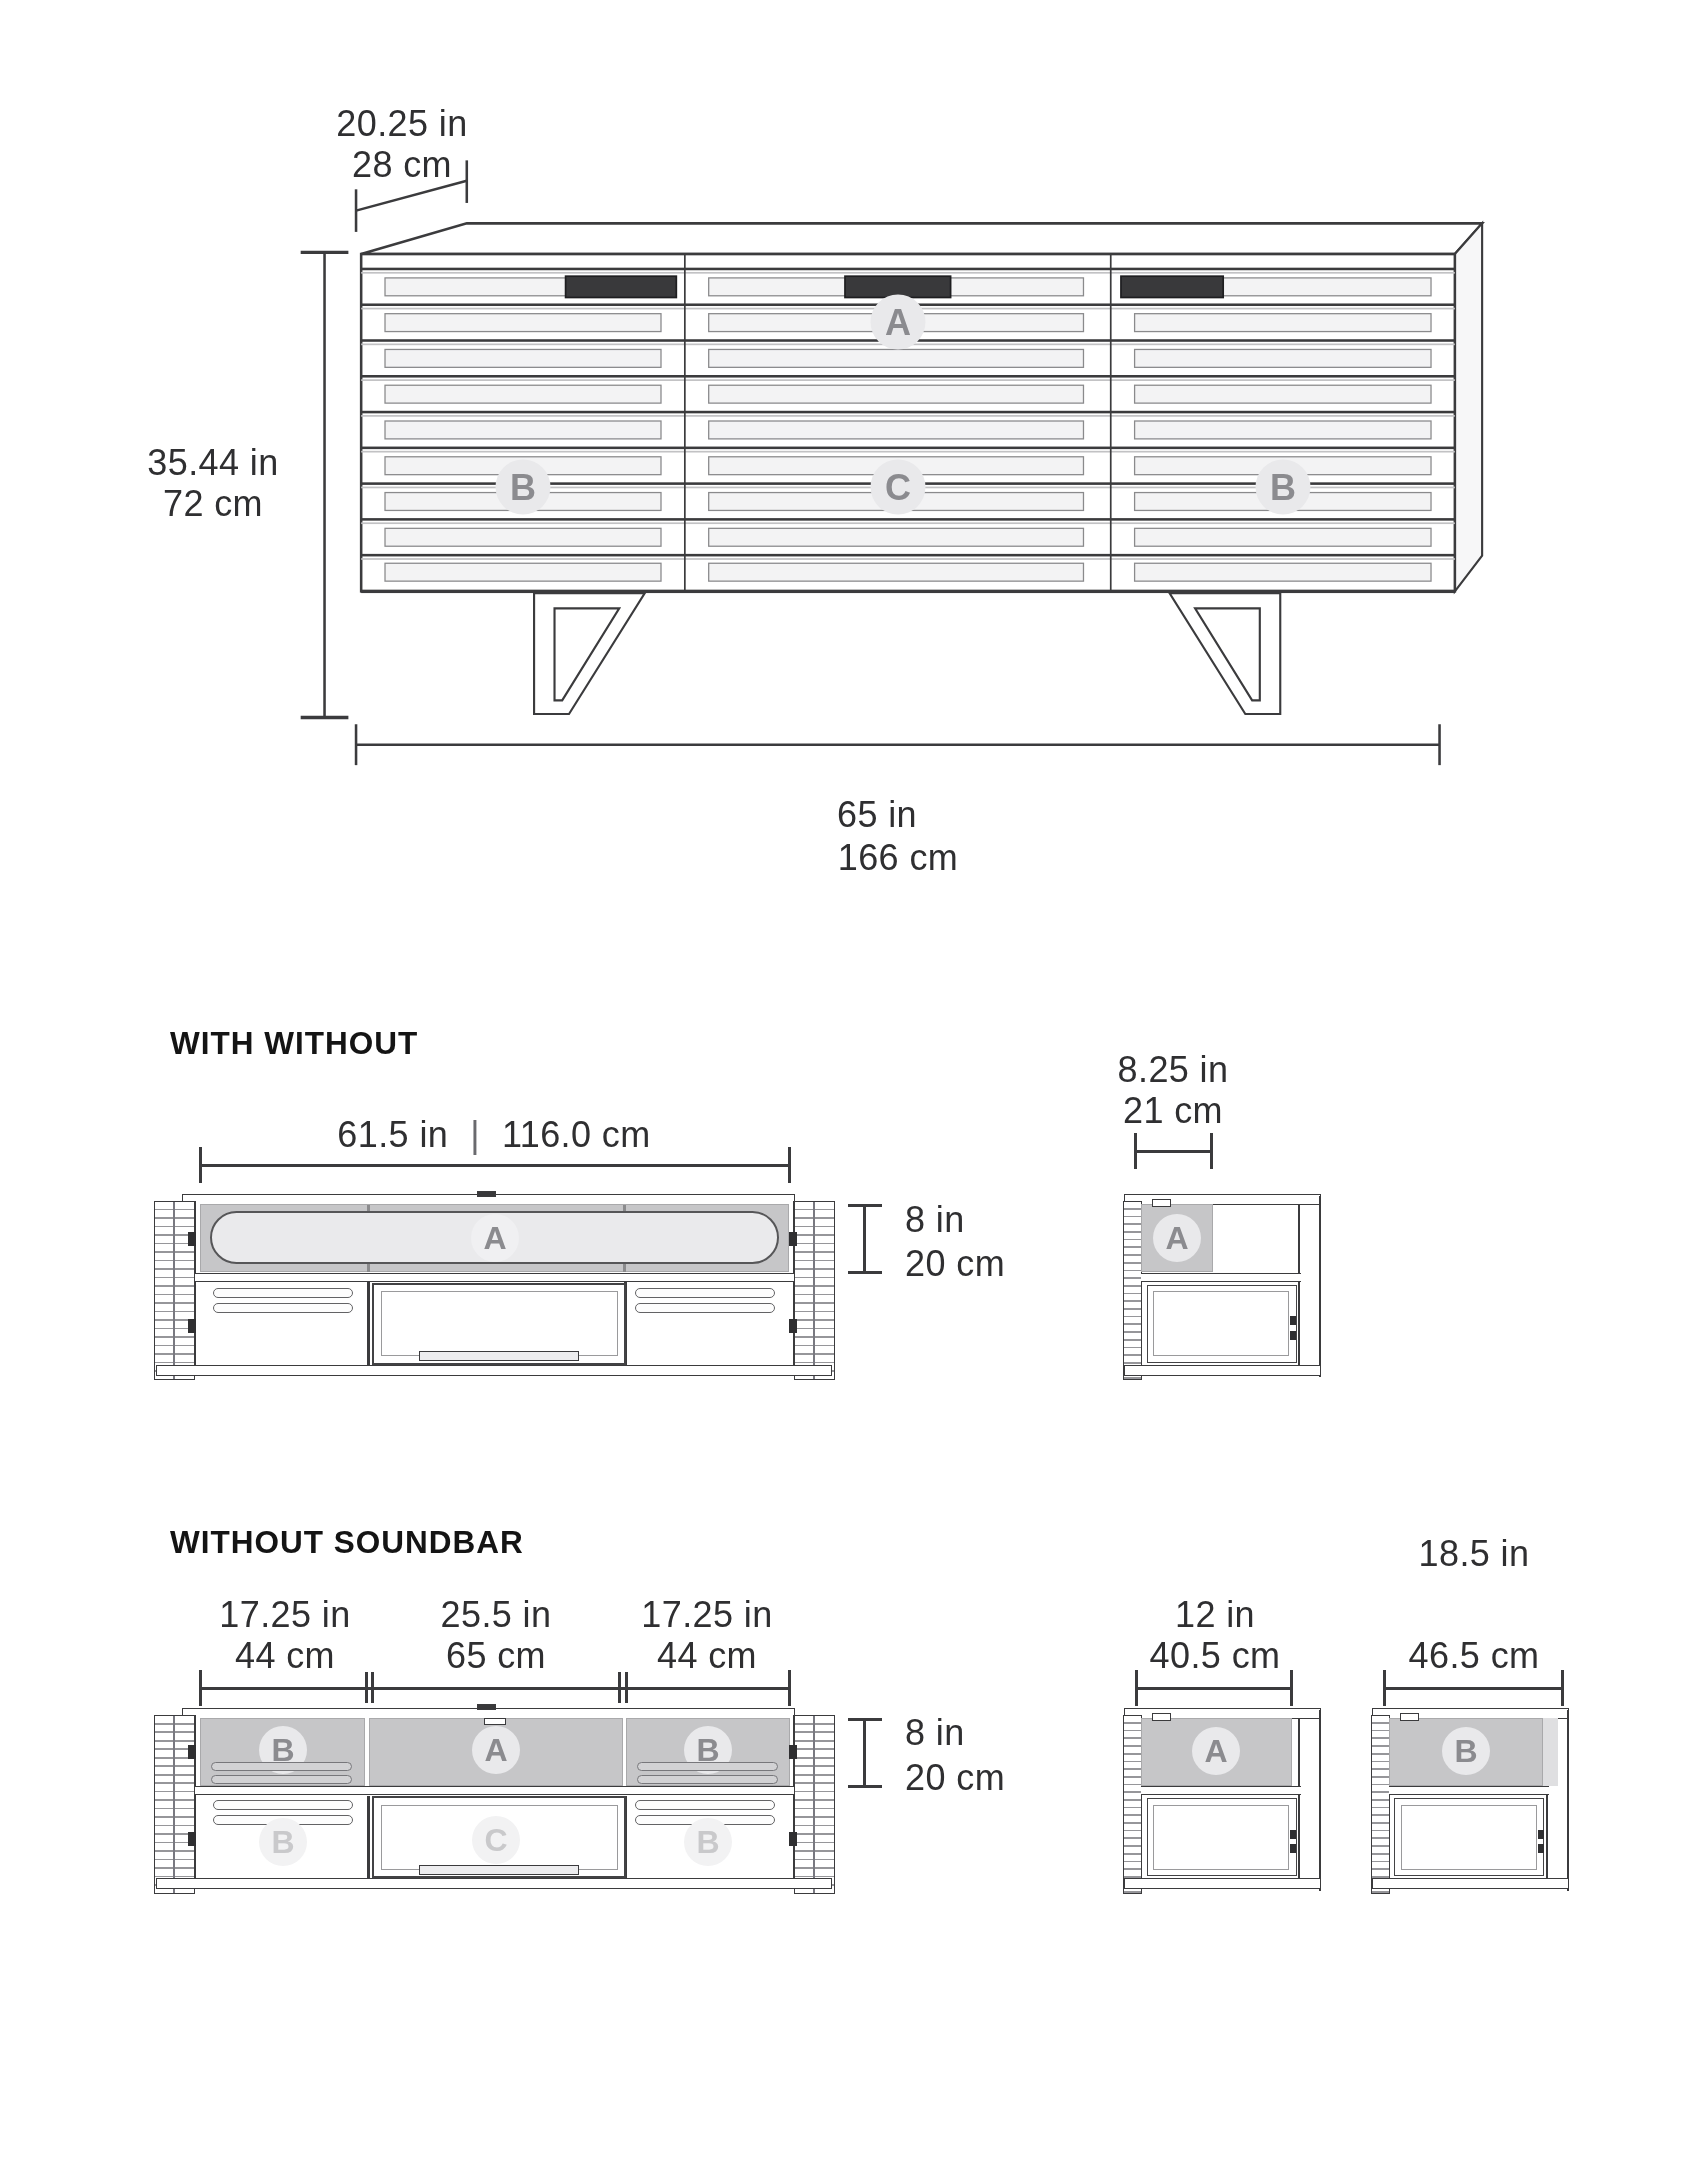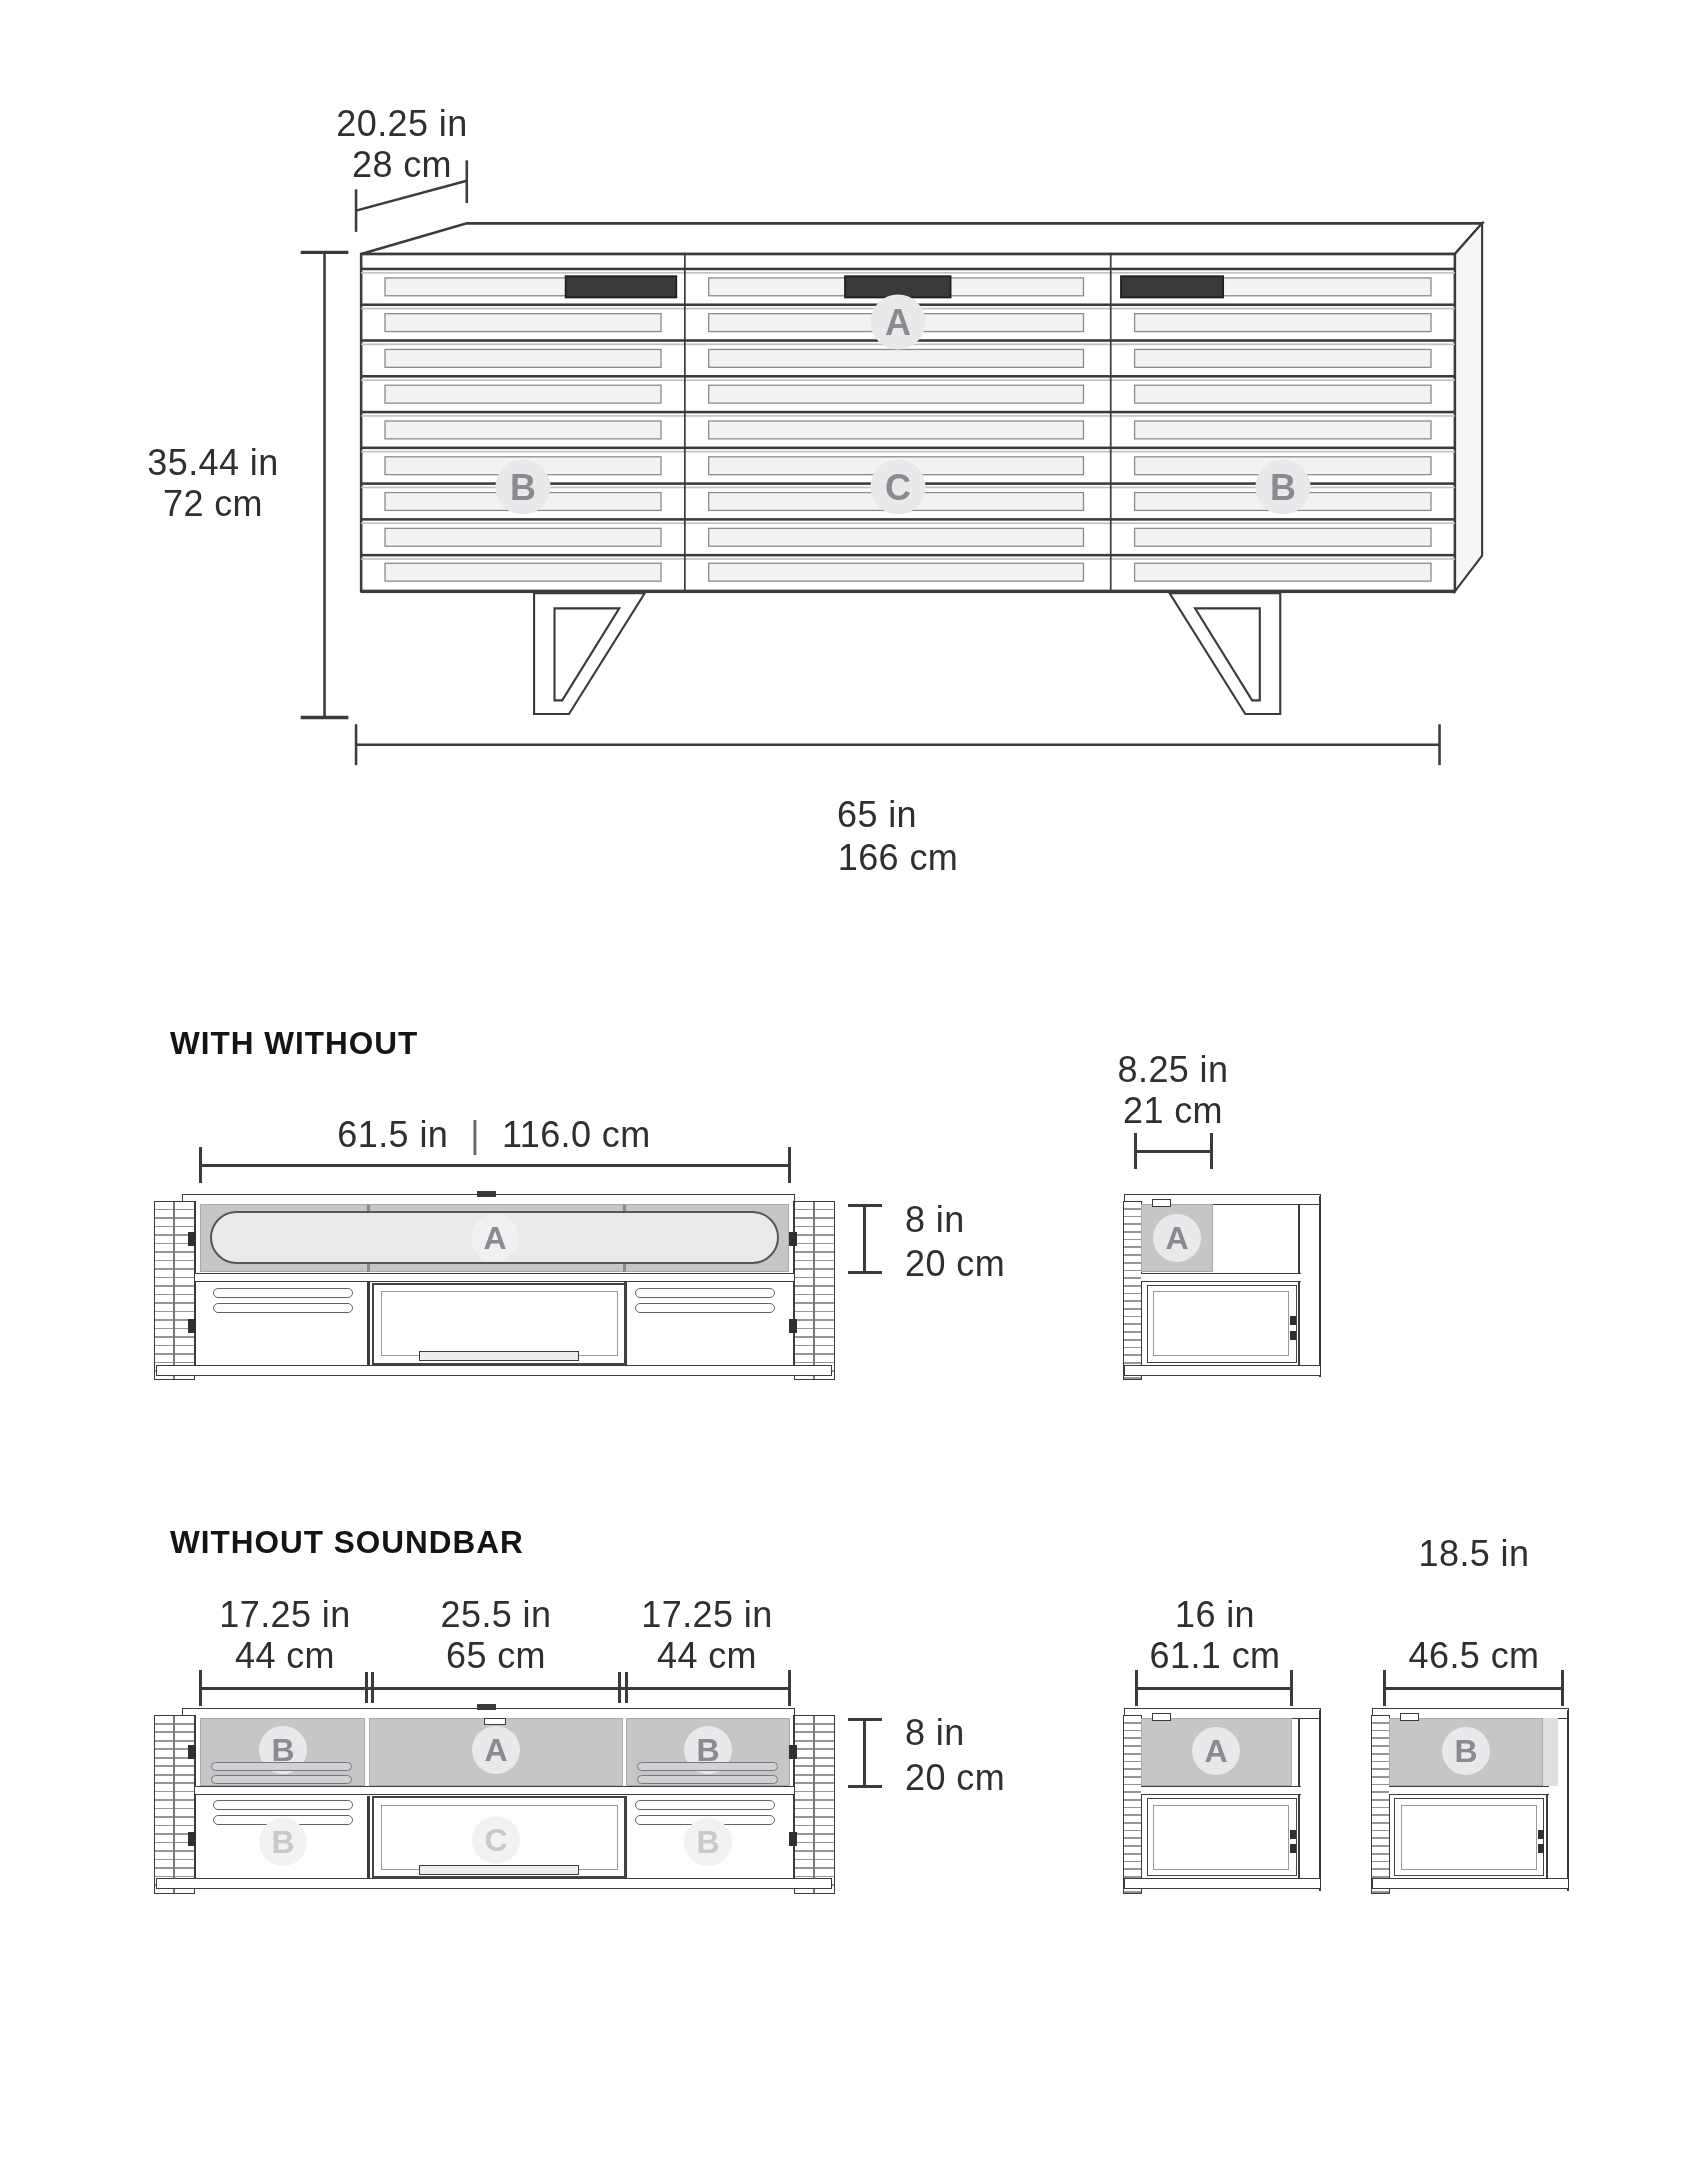--- a/index.html
+++ b/index.html
@@ -254,22 +254,22 @@
     <div class="notch" style="left:789px;top:1745px"></div>
     <div class="notch" style="left:789px;top:1832px"></div>
   </div>
 
   <div class="hline cap" style="left:848px;top:1718px;width:34px"></div>
   <div class="hline cap" style="left:848px;top:1785px;width:34px"></div>
   <div class="vline" style="left:863px;top:1718px;height:68px"></div>
   <div class="dtl" style="left:905px;top:1733px">8 in</div>
   <div class="dtl" style="left:905px;top:1778px">20 cm</div>
 
-  <div class="dt" style="left:1215px;top:1615px">16 in</div>
-  <div class="dt" style="left:1215px;top:1656px">61.1 cm</div>
+  <div class="dt" style="left:1215px;top:1615px">12 in</div>
+  <div class="dt" style="left:1215px;top:1656px">40.5 cm</div>
   <div class="hline" style="left:1136px;top:1687px;width:156px"></div>
   <div class="vline" style="left:1135px;top:1670px;height:36px"></div>
   <div class="vline" style="left:1290px;top:1670px;height:36px"></div>
 
   <div>
     <div class="board" style="left:1124px;top:1708px;width:197px;height:11px"></div>
     <div class="pillar thin" style="left:1123px;top:1715px;width:19px;height:179px"></div>
     <div class="gray" style="left:1141px;top:1718px;width:151px;height:68px"></div>
     <div class="clip" style="left:1152px;top:1713px;width:19px;height:7.7px"></div>
     <div class="circ" style="left:1216px;top:1751px">A</div>

